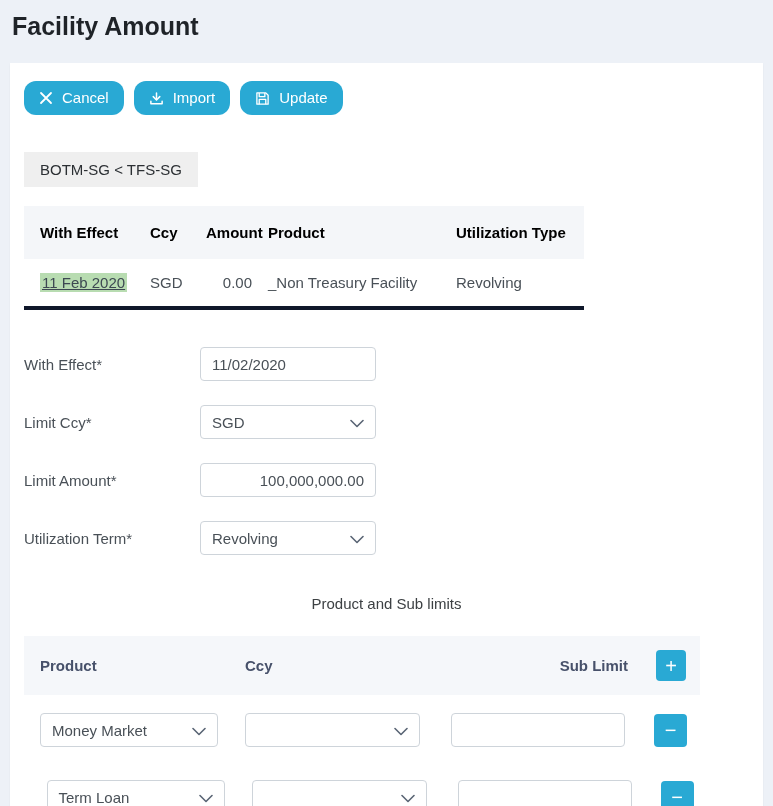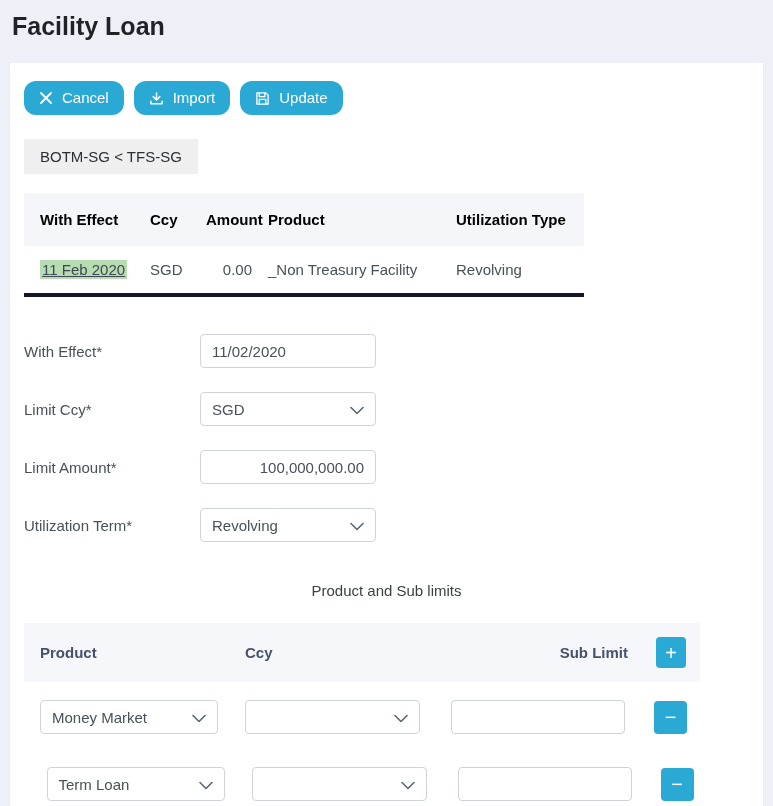--- a/index.html
+++ b/index.html
@@ -27,21 +27,21 @@
     display: inline-flex; align-items: center; gap: 9px;
     background: #29a9d4; color: #ffffff;
     border: none; border-radius: 12px;
     padding: 8px 15px; font-size: 15px; font-family: inherit;
     cursor: pointer; line-height: 1.2;
   }
   .btn svg { display: block; }
   
   .breadcrumb {
     display: inline-block; background: #efefef; color: #2b2f33;
-    padding: 9px 16px; margin-top: 24px; min-width: 141px;
+    padding: 9px 16px; margin-top: 37px; min-width: 141px;
   }
   
   .limits-table { border-collapse: collapse; margin-top: 19px; width: 560px; table-layout: fixed; }
   .limits-table th {
     background: #f4f6f9; text-align: left; font-weight: 700;
     color: #000000; padding: 18px 8px; font-size: 15px;
   }
   .limits-table th:first-child, .limits-table td:first-child { padding-left: 16px; }
   .limits-table td {
     padding: 15px 8px; border-bottom: 4px solid #0f172a;
@@ -90,21 +90,21 @@
   .sub-row { display: flex; align-items: center; margin-top: 18px; }
   .sub-row + .sub-row { margin-top: 33px; justify-content: center; }
   .sub-row .product-select { width: 178px; margin-left: 16px; }
   .sub-row .ccy-select { width: 175px; margin-left: 27px; }
   .sub-row .sublimit-input { width: 174px; margin-left: 31px; }
   .sub-row .icon-btn { margin-left: 29px; width: 33px; height: 33px; }
 </style>
 </head>
 <body>
 
-<h1 class="page-title">Facility Loan</h1>
+<h1 class="page-title">Facility Amount</h1>
 
 <div class="card">
 
   <div class="toolbar">
     <button class="btn">
       <span>
         <svg width="14" height="14" viewBox="0 0 14 14" fill="none" stroke="#ffffff" stroke-width="1.8" stroke-linecap="round">
             <path d="M2 2 L12 12 M12 2 L2 12"></path>
           </svg>
       </span>

